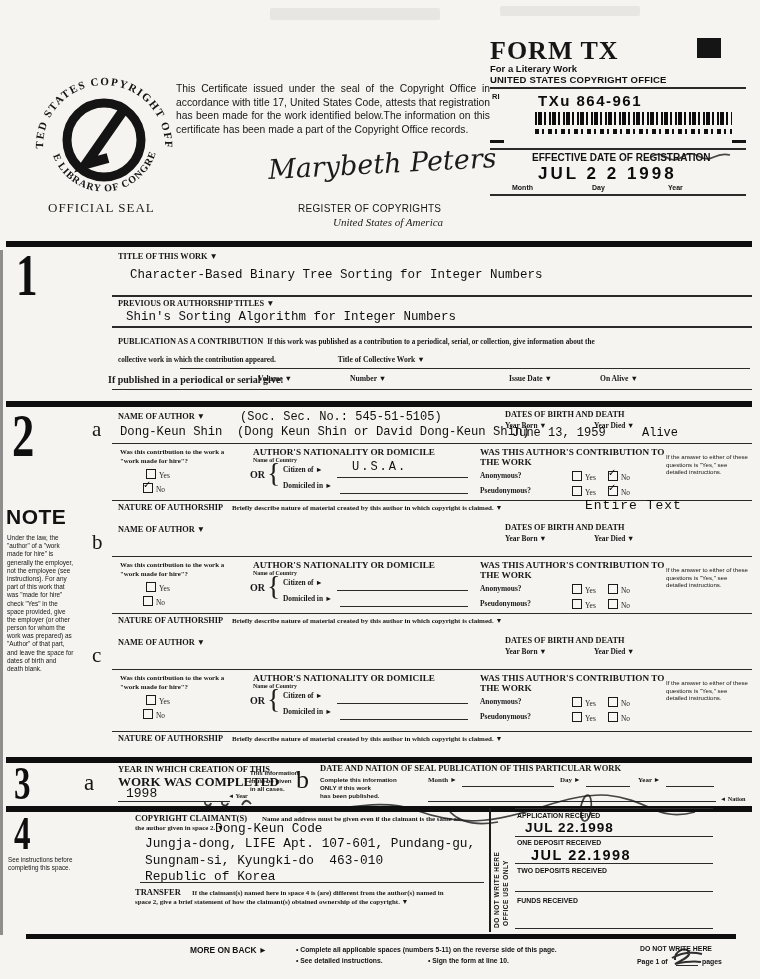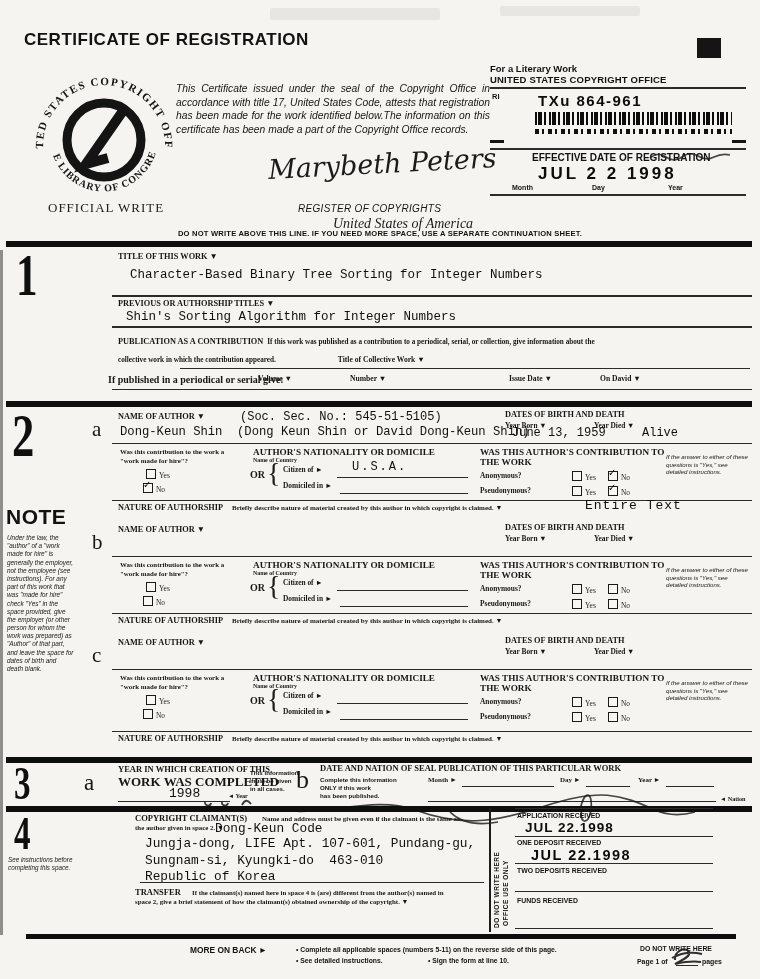--- a/index.html
+++ b/index.html
@@ -1,21 +1,21 @@
 <!DOCTYPE html>
 <html><head>
 <meta charset="utf-8">
 <style>
   html,body{margin:0;padding:0;background:#d8d6d2;}
   #page{position:relative;width:760px;height:979px;background:#f5f4f1;overflow:hidden;
         font-family:"Liberation Serif",serif;color:#161616;}
   .abs{position:absolute;}
   .serifb{font-family:"Liberation Serif",serif;font-weight:bold;color:#161616;}
   .serif{font-family:"Liberation Serif",serif;color:#1c1c1c;}
-  .sans{font-family:"Liberation Sans",sans-serif;color:#161616;font-style:italic;}
+  .sans{font-family:"Liberation Sans",sans-serif;color:#161616;}
   .sansb{font-family:"Liberation Sans",sans-serif;font-weight:bold;color:#121212;}
   .mono{font-family:"Liberation Mono","DejaVu Sans Mono",monospace;color:#101010;white-space:pre;}
   .hl{position:absolute;background:#2b2b2b;height:1px;}
   .bar{position:absolute;left:6px;right:8px;height:6px;background:#0e0e0e;}
   .num{font-family:"Liberation Serif",serif;font-weight:bold;color:#0f0f0f;
        transform:scaleX(.72);transform-origin:left top;line-height:.9;}
   .sub{font-family:"Liberation Serif",serif;color:#161616;}
   .cb{display:inline-block;width:8px;height:8px;border:1.2px solid #1a1a1a;position:relative;
       vertical-align:-1px;margin-right:3px;background:#f8f7f4;}
   .cb .mk{position:absolute;left:-1px;top:-5px;font-size:10px;font-weight:bold;color:#0c0c0c;
@@ -33,48 +33,48 @@
 </style>
 </head>
 <body>
 
 <div id="page">
 
   <div class="abs" style="left:0;top:250px;width:3px;height:685px;background:#3a3a38;opacity:.55;"></div>
   <div class="ghost" style="left:270px;top:8px;width:170px;height:12px;"></div>
   <div class="ghost" style="left:500px;top:6px;width:140px;height:10px;"></div>
 
-  <div class="abs sansb" style="left:24px;top:30px;font-size:17px;letter-spacing:.5px;">CERTIFICATE OF REGISTRATION</div>
 
   <div class="abs" style="left:697px;top:38px;width:24px;height:20px;background:#151515;"></div>
 
   <svg class="abs" style="left:28px;top:62px;" width="152" height="146" viewBox="0 0 152 146">
     <defs>
       <path id="arcT" d="M 15,84 A 61,61 0 1 1 137,84"></path>
       <path id="arcB" d="M 24,90 A 54,54 0 0 0 128,90"></path>
     </defs>
     <text style="font-family:'Liberation Serif',serif;font-weight:bold;font-size:11px;letter-spacing:1.5px;">
       <textPath href="#arcT" startOffset="50%" text-anchor="middle">UNITED STATES COPYRIGHT OFFICE</textPath>
     </text>
     <text style="font-family:'Liberation Serif',serif;font-weight:bold;font-size:10px;letter-spacing:1px;">
       <textPath href="#arcB" startOffset="50%" text-anchor="middle">✱ THE LIBRARY OF CONGRESS ✱</textPath>
     </text>
     <circle cx="76" cy="78" r="37" fill="none" stroke="#141414" stroke-width="9"></circle>
     <path d="M 97,46 L 58,102 L 80,96" fill="none" stroke="#141414" stroke-width="10" stroke-linejoin="miter"></path>
   </svg>
-  <div class="abs serif" style="left:48px;top:200px;font-size:13px;letter-spacing:1px;">OFFICIAL WRITE</div>
+  <div class="abs serif" style="left:48px;top:200px;font-size:13px;letter-spacing:1px;">OFFICIAL SEAL</div>
 
   <div class="abs sans" style="left:176px;top:82px;width:314px;font-size:10.3px;line-height:1.32;text-align:justify;">This Certificate issued under the seal of the Copyright Office in accordance with title 17, United States Code, attests that registration has been made for the work identified below.The information on this certificate has been made a part of the Copyright Office records.</div>
 
   <div class="abs" style="left:268px;top:148px;font-family:'DejaVu Serif',serif;font-style:italic;font-size:27px;
               transform:rotate(-3deg);color:#1b1b1b;">Marybeth Peters</div>
   <div class="abs sans" style="left:298px;top:203px;font-size:10px;letter-spacing:.3px;">REGISTER OF COPYRIGHTS</div>
-  <div class="abs serif" style="left:333px;top:216px;font-size:14px;font-style:italic;">United States of America</div>
+  <div class="abs serif" style="left:333px;top:216px;font-size:11px;font-style:italic;">United States of America</div>
 
   <div class="abs" style="left:490px;top:36px;width:262px;height:195px;">
+    <div class="abs serifb" style="left:0;top:0;font-size:26px;letter-spacing:1px;">FORM TX</div>
     <div class="abs sansb" style="left:0;top:27px;font-size:9.5px;">For a Literary Work</div>
     <div class="abs sansb" style="left:0;top:38px;font-size:9.5px;letter-spacing:.2px;">UNITED STATES COPYRIGHT OFFICE</div>
     <div class="hl" style="left:0;top:51px;right:6px;height:2px;"></div>
     <div class="abs sansb" style="left:2px;top:56px;font-size:7.5px;">RI</div>
     <div class="abs stamp" style="left:48px;top:56px;font-size:15px;letter-spacing:1.5px;">TXu 864-961</div>
     <div class="barcode1" style="left:45px;top:76px;width:197px;"></div>
     <div class="barcode2" style="left:45px;top:93px;width:197px;"></div>
     <div class="abs" style="left:0;top:104px;width:14px;height:3px;background:#141414;"></div>
     <div class="abs" style="left:242px;top:104px;width:14px;height:3px;background:#141414;"></div>
     <div class="hl" style="left:0;top:112px;right:6px;height:2px;"></div>
@@ -82,21 +82,20 @@
     <svg class="abs" style="left:158px;top:112px;" width="90" height="16" viewBox="0 0 90 16">
       <path d="M2,10 q8,-7 16,-1 t16,0 t16,-1 t16,1 t16,-2" fill="none" stroke="#1c1c1c" stroke-width="1.6" opacity=".8"></path>
     </svg>
     <div class="abs stamp" style="left:48px;top:128px;font-size:17px;letter-spacing:3px;">JUL 2 2 1998</div>
     <div class="abs sansb" style="left:22px;top:148px;font-size:7px;">Month</div>
     <div class="abs sansb" style="left:102px;top:148px;font-size:7px;">Day</div>
     <div class="abs sansb" style="left:178px;top:148px;font-size:7px;">Year</div>
     <div class="hl" style="left:0;top:158px;right:6px;height:2px;"></div>
   </div>
 
-  <div class="abs sansb" style="left:80px;top:229px;width:600px;text-align:center;font-size:7.6px;letter-spacing:.2px;">DO NOT WRITE ABOVE THIS LINE. IF YOU NEED MORE SPACE, USE A SEPARATE CONTINUATION SHEET.</div>
   <div class="bar" style="top:241px;"></div>
 
   <div class="abs num" style="left:16px;top:248px;font-size:60px;">1</div>
 
   <div class="abs serifb" style="left:118px;top:252px;font-size:8.3px;">TITLE OF THIS WORK ▼</div>
   <div class="abs mono" style="left:130px;top:268px;font-size:12.5px;">Character-Based Binary Tree Sorting for Integer Numbers</div>
   <div class="hl" style="left:112px;top:295px;right:8px;height:2px;"></div>
 
   <div class="abs serifb" style="left:118px;top:299px;font-size:8.3px;">PREVIOUS OR AUTHORSHIP TITLES ▼</div>
   <div class="abs mono" style="left:126px;top:310px;font-size:12.5px;">Shin's Sorting Algorithm for Integer Numbers</div>
@@ -107,21 +106,21 @@
     <span class="serifb" style="font-size:7.2px;font-weight:600;">If this work was published as a contribution to a periodical, serial, or collection, give information about the</span><br>
     <span class="serifb" style="font-size:7.2px;font-weight:600;">collective work in which the contribution appeared.</span>
     <span class="serifb" style="font-size:7.6px;margin-left:58px;">Title of Collective Work ▼</span>
   </div>
 
   <div class="hl" style="left:180px;top:368px;right:10px;"></div>
   <div class="abs serifb" style="left:108px;top:374px;font-size:10px;">If published in a periodical or serial give:</div>
   <div class="abs serifb" style="left:258px;top:374px;font-size:7.6px;">Volume ▼</div>
   <div class="abs serifb" style="left:350px;top:374px;font-size:7.6px;">Number ▼</div>
   <div class="abs serifb" style="left:495px;top:374px;font-size:7.6px;padding-left:14px;">Issue Date ▼</div>
-  <div class="abs serifb" style="left:600px;top:374px;font-size:7.6px;">On David ▼</div>
+  <div class="abs serifb" style="left:600px;top:374px;font-size:7.6px;">On Alive ▼</div>
   <div class="hl" style="left:112px;top:389px;right:8px;"></div>
 
   <div class="bar" style="top:401px;"></div>
   <div class="abs num" style="left:12px;top:408px;font-size:62px;">2</div>
 
   <div class="abs sansb" style="left:6px;top:505px;font-size:21px;letter-spacing:.5px;">NOTE</div>
   <div class="abs sans" style="left:7px;top:534px;width:67px;font-size:6.4px;line-height:1.28;">Under the law, the "author" of a "work made for hire" is generally the employer, not the employee (see instructions). For any part of this work that was "made for hire" check "Yes" in the space provided, give the employer (or other person for whom the work was prepared) as "Author" of that part, and leave the space for dates of birth and death blank.</div>
 
   <div class="author" style="top:409px;">
     <div class="abs serifb" style="left:118px;top:3px;font-size:8.3px;">NAME OF AUTHOR ▼</div>
@@ -276,21 +275,21 @@
     <div class="abs serifb" style="left:118px;top:99px;font-size:8.3px;">NATURE OF AUTHORSHIP</div>
     <div class="abs serifb" style="left:232px;top:100px;font-size:7px;font-weight:600;">Briefly describe nature of material created by this author in which copyright is claimed. ▼</div>
   </div>
 
   <div class="bar" style="top:757px;"></div>
   <div class="abs num" style="left:14px;top:763px;font-size:46px;">3</div>
   <div class="abs sub" style="left:84px;top:770px;font-size:23px;">a</div>
 
   <div class="abs serifb" style="left:118px;top:764px;font-size:8.5px;">YEAR IN WHICH CREATION OF THIS</div>
   <div class="abs serifb" style="left:118px;top:774px;font-size:13px;">WORK WAS COMPLETED</div>
-  <div class="abs mono" style="left:126px;top:786px;font-size:13px;margin-left:43px;">1998</div>
+  <div class="abs mono" style="left:126px;top:786px;font-size:13px;">1998</div>
   <div class="hl" style="left:118px;top:801px;width:112px;"></div>
   <div class="abs serifb" style="left:228px;top:792px;font-size:6.2px;">◄ Year</div>
   <div class="abs sansb" style="left:250px;top:769px;width:64px;font-size:6.2px;line-height:1.3;">
     <span>This information</span><br>
     <span>must be given</span><br>
     <span>in all cases.</span>
   </div>
 
   <div class="abs sub" style="left:296px;top:765px;font-size:26px;">b</div>
   <div class="abs serifb" style="left:320px;top:763px;font-size:8.5px;">DATE AND NATION OF SEAL PUBLICATION OF THIS PARTICULAR WORK</div>

